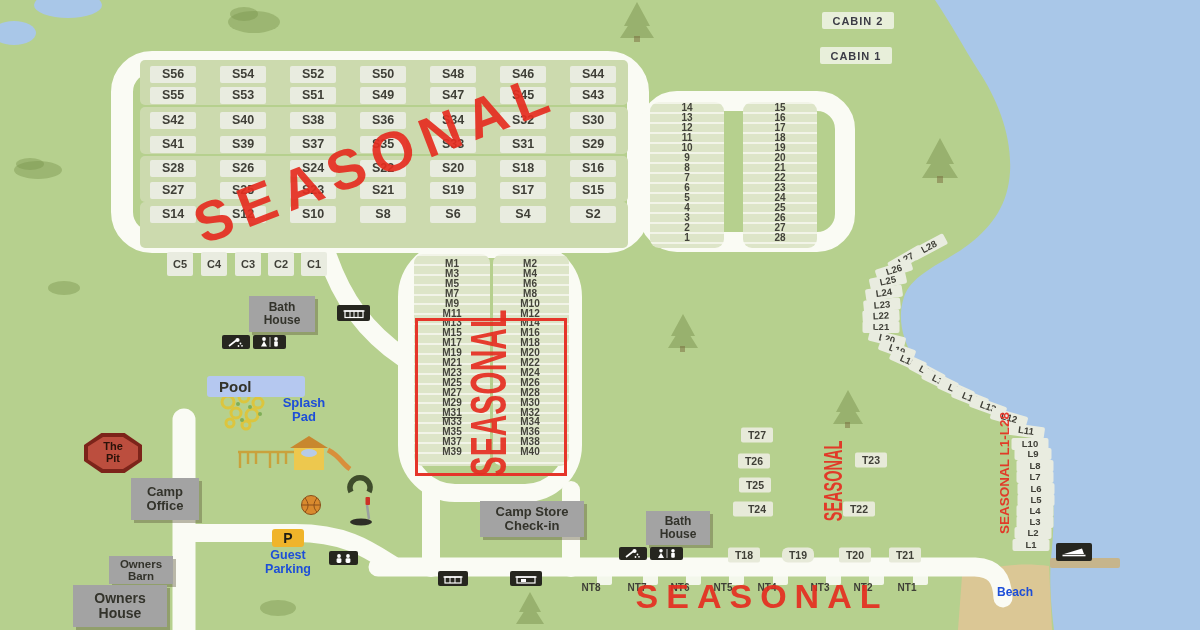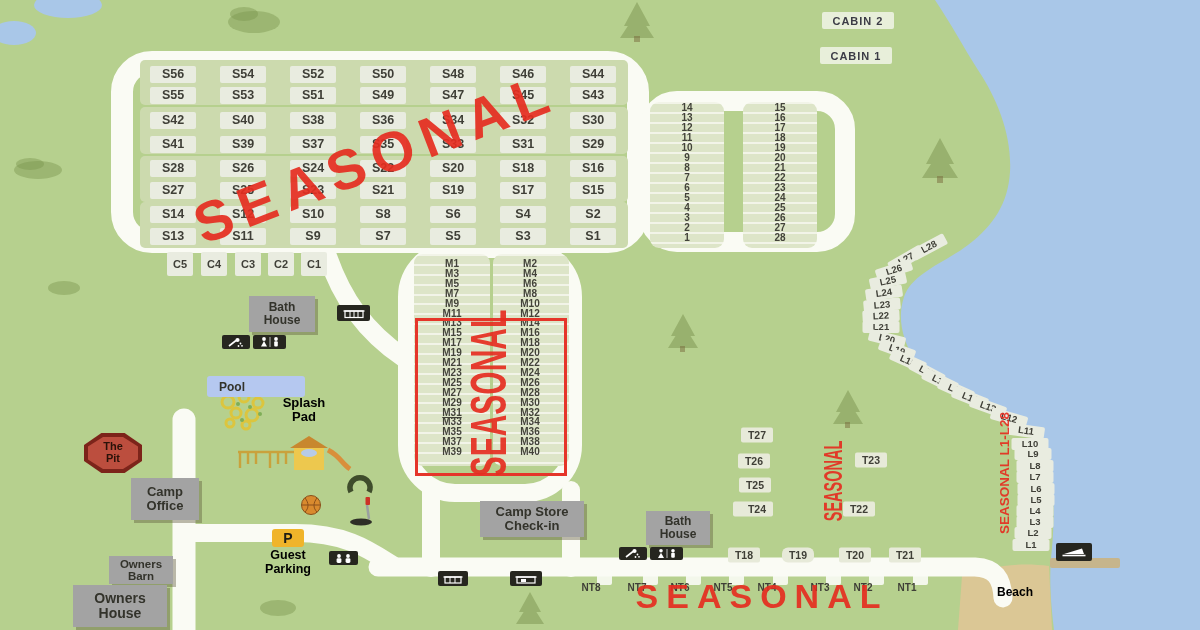--- a/index.html
+++ b/index.html
@@ -17,30 +17,30 @@
   .l-pad{position:absolute;width:37px;height:12px;font-size:9.5px;line-height:12px;z-index:2;}
   .t-pad{position:absolute;width:32px;height:15px;font-size:10.5px;line-height:15px;background:#e7ead9;z-index:2;}
   .cell{position:absolute;text-align:center;font-weight:bold;font-size:10px;color:#43433a;z-index:2;}
   .nt-pad{position:absolute;width:15px;height:15px;background:rgba(250,251,245,.9);border-radius:2px;z-index:2;}
   .nt-label{position:absolute;width:34px;text-align:center;font-size:10px;font-weight:bold;color:#3f3f37;z-index:3;}
   .bld{position:absolute;background:#a3a3a3;box-shadow:3px 3px 0 rgba(90,85,55,.4);color:#33332b;
        font-weight:bold;text-align:center;display:flex;align-items:center;justify-content:center;
        line-height:1.08;z-index:2;margin-left:27px;}
   .tile{position:absolute;background:#26261f;border-radius:2px;display:flex;align-items:center;
         justify-content:center;z-index:3;}
-  .lbl{position:absolute;font-weight:bold;color:#000000;text-align:center;line-height:1.1;z-index:2;}
+  .lbl{position:absolute;font-weight:bold;color:#1d4ed8;text-align:center;line-height:1.1;z-index:2;}
   .red{position:absolute;color:rgba(229,45,32,.92);font-weight:bold;white-space:nowrap;z-index:4;}
   #red-box{position:absolute;left:415px;top:318px;width:146px;height:152px;border:3px solid #e5352a;z-index:4;}
   #pit-outer{position:absolute;left:84px;top:433px;width:58px;height:40px;background:#7c241a;z-index:2;
      clip-path:polygon(30% 0,70% 0,100% 30%,100% 70%,70% 100%,30% 100%,0 70%,0 30%);}
   #pit-inner{position:absolute;left:4px;top:4px;right:4px;bottom:4px;background:#bc4e3e;
      clip-path:polygon(30% 0,70% 0,100% 30%,100% 70%,70% 100%,30% 100%,0 70%,0 30%);
      display:flex;align-items:center;justify-content:center;font-size:11px;font-weight:bold;color:#2a1209;line-height:1.05;text-align:center;}
   #pool{position:absolute;left:207px;top:376px;width:98px;height:21px;background:#b5c8f0;border-radius:3px;
-     display:flex;align-items:center;font-weight:bold;font-size:12px;color:#33332b;padding-left:12px;box-sizing:border-box;z-index:2;}
+     display:flex;align-items:center;font-weight:bold;font-size:15px;color:#33332b;padding-left:12px;box-sizing:border-box;z-index:2;}
   #p-sign{position:absolute;left:272px;top:529px;width:32px;height:18px;background:#f0b42a;border-radius:3px;
      display:flex;align-items:center;justify-content:center;font-size:14px;font-weight:bold;color:#1e1c14;z-index:2;}
   .cabin-pad{position:absolute;background:rgba(248,249,243,.75);border-radius:2px;z-index:1;}
   .cabin-lbl{position:absolute;font-size:11px;font-weight:bold;letter-spacing:1px;color:#3c3c46;text-align:center;z-index:2;}
 </style>
 </head>
 <body>
 
 <div id="map">
 
@@ -332,29 +332,20 @@
       <span class="pad s-pad">S15</span>
     </div>
     <div class="s-row" style="left: 150px; top: 206px; width: 466px;">
       <span class="pad s-pad">S14</span>
       <span class="pad s-pad">S12</span>
       <span class="pad s-pad">S10</span>
       <span class="pad s-pad">S8</span>
       <span class="pad s-pad">S6</span>
       <span class="pad s-pad">S4</span>
       <span class="pad s-pad">S2</span>
-    </div>
-    <div class="s-row" style="left: 150px; top: 228px; width: 466px;">
-      <span class="pad s-pad">S13</span>
-      <span class="pad s-pad">S11</span>
-      <span class="pad s-pad">S9</span>
-      <span class="pad s-pad">S7</span>
-      <span class="pad s-pad">S5</span>
-      <span class="pad s-pad">S3</span>
-      <span class="pad s-pad">S1</span>
     </div>
     <div class="pad c-pad" style="left: 167px; top: 252px;">C5</div>
     <div class="pad c-pad" style="left: 201px; top: 252px;">C4</div>
     <div class="pad c-pad" style="left: 235px; top: 252px;">C3</div>
     <div class="pad c-pad" style="left: 268px; top: 252px;">C2</div>
     <div class="pad c-pad" style="left: 301px; top: 252px;">C1</div>
     <div class="cell" style="left: 667px; top: 102px; width: 40px;">14</div>
     <div class="cell" style="left: 667px; top: 112px; width: 40px;">13</div>
     <div class="cell" style="left: 667px; top: 122px; width: 40px;">12</div>
     <div class="cell" style="left: 667px; top: 132px; width: 40px;">11</div>

